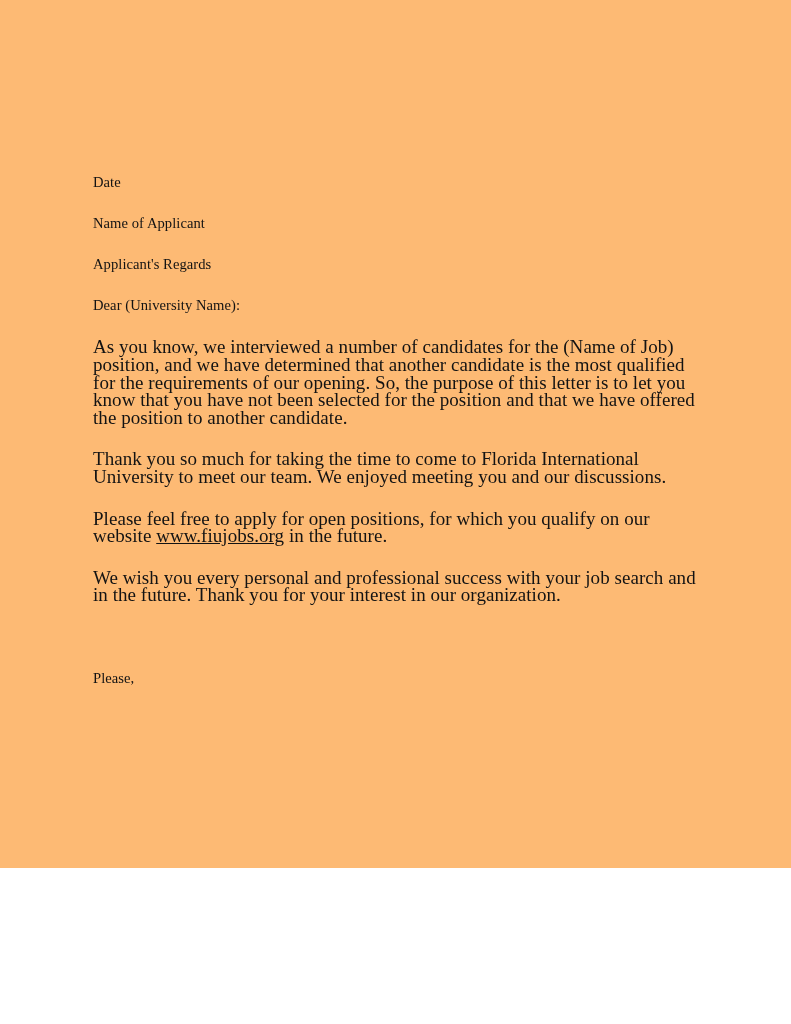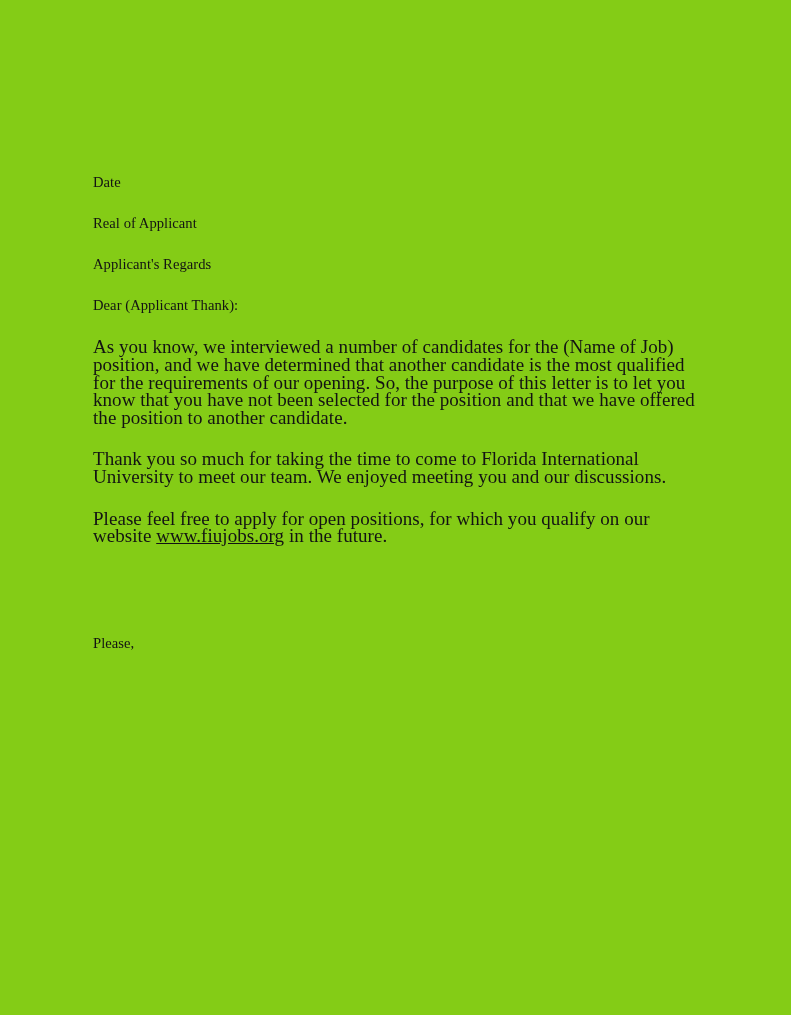--- a/index.html
+++ b/index.html
@@ -7,22 +7,22 @@
     padding: 0;
     background: #ffffff;
   }
   body {
     font-family: "Liberation Serif", "DejaVu Serif", serif;
     color: #1a1a1a;
   }
   .page {
     position: relative;
     width: 791px;
-    height: 1015px;
-    background: #84cc16;
+    height: 868px;
+    background: #fdba74;
     overflow: hidden;
     box-sizing: border-box;
     padding-left: 22px;
   }
   .letter {
     position: absolute;
     left: 93px;
     top: 174px;
     width: 606px;
   }
@@ -58,38 +58,39 @@
 </style>
 </head>
 <body>
 
 <div class="page">
   <div class="letter">
 
     <div class="line">Date</div>
     <div class="gap-header"></div>
 
-    <div class="line">Real of Applicant</div>
+    <div class="line">Name of Applicant</div>
     <div class="gap-header"></div>
 
     <div class="line">Applicant's Regards</div>
     <div class="gap-header"></div>
 
-    <div class="line">Dear (Applicant Thank):</div>
+    <div class="line">Dear (University Name):</div>
     <div class="gap-header"></div>
 
     <div class="para">As you know, we interviewed a number of candidates for the (Name of Job) position, and we have determined that another candidate is the most qualified for the requirements of our opening. So, the purpose of this letter is to let you know that you have not been selected for the position and that we have offered the position to another candidate.</div>
     <div class="gap-para"></div>
 
     <div class="para">Thank you so much for taking the time to come to Florida International University to meet our team. We enjoyed meeting you and our discussions.</div>
     <div class="gap-para"></div>
 
     <div class="para"><span>Please feel free to apply for open positions, for which you qualify on our website </span><a class="link" href="#">www.fiujobs.org</a><span> in the future.</span></div>
     <div class="gap-para"></div>
 
+    <div class="para">We wish you every personal and professional success with your job search and in the future. Thank you for your interest in our organization.</div>
     <div class="gap-signature"></div>
 
     <div class="line">Please,</div>
     <div class="gap-closing"></div>
 
 
   </div>
 </div>
 
 </body></html>

